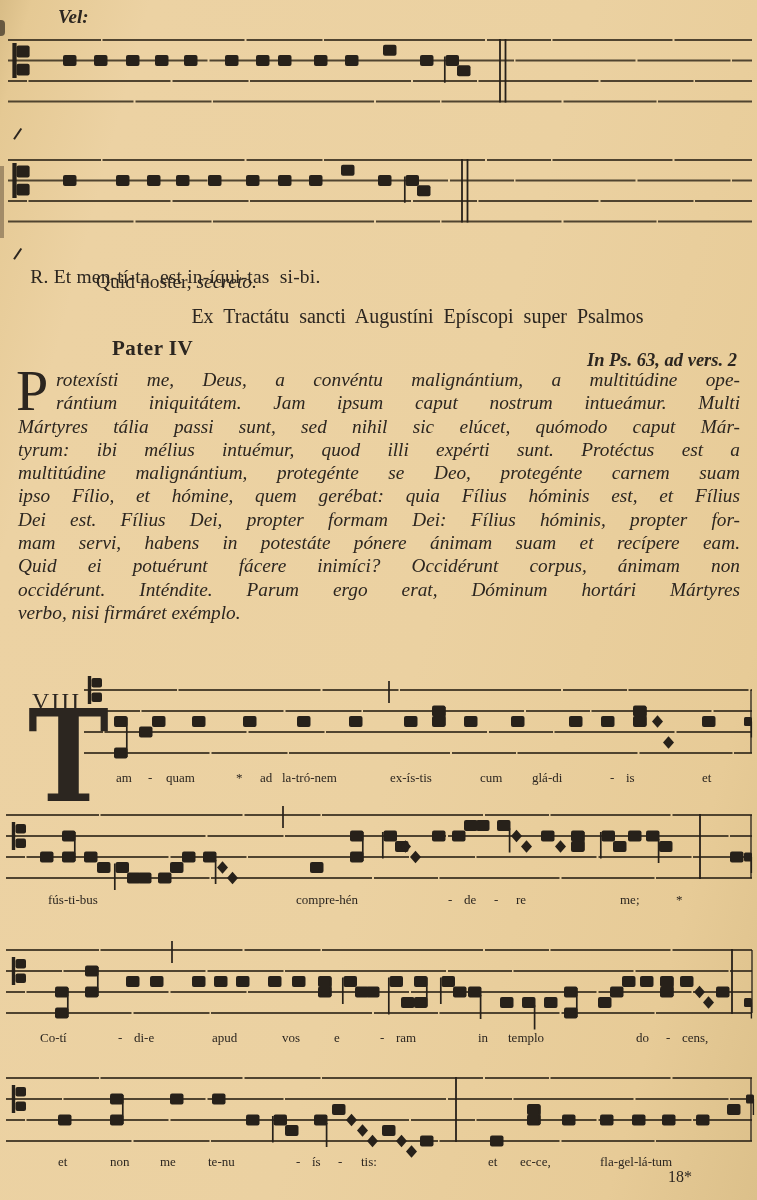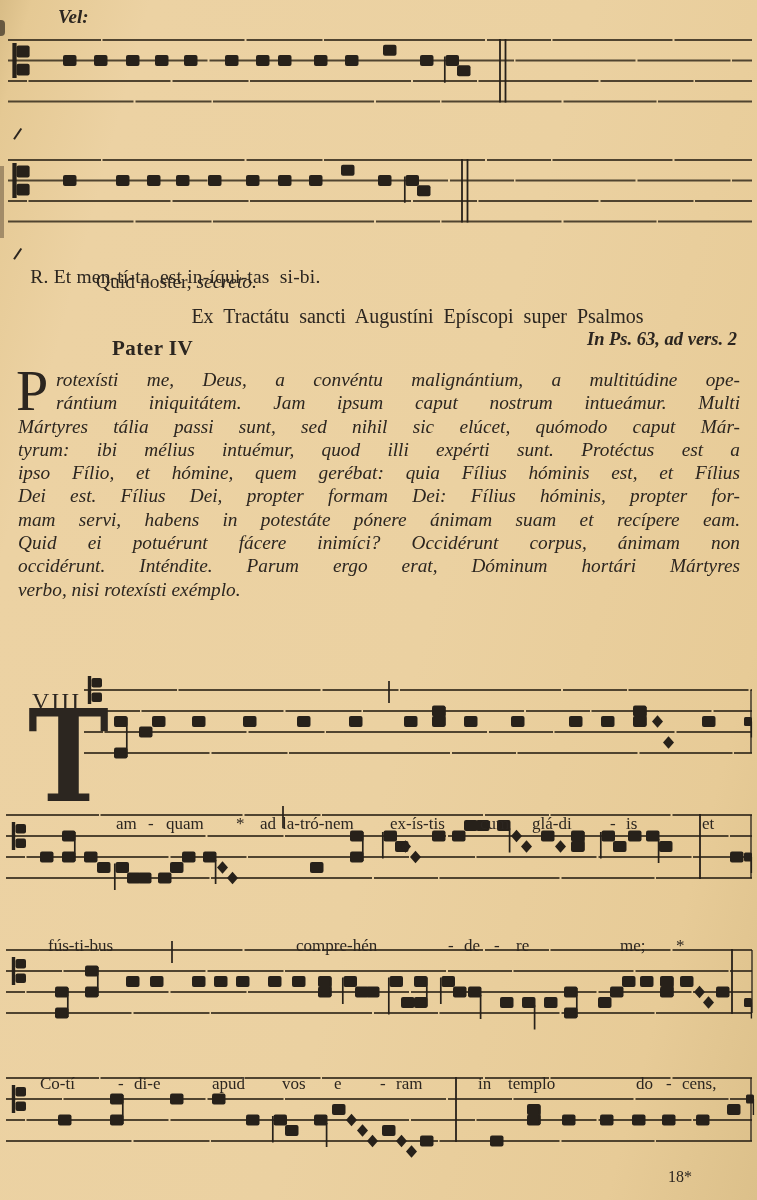--- a/index.html
+++ b/index.html
@@ -20,21 +20,21 @@
   .ref{font-size:18.5px;font-style:italic;font-weight:700;}
   .lesson{width:722px;font-size:19.3px;line-height:23.3px;}
   .lesson .ln{text-align:justify;text-align-last:justify;white-space:nowrap;}
   .lesson .ln.last{text-align-last:left;}
   .lesson .ln.ind{padding-left:38px;}
   .dropcap{font-size:58px;line-height:1;font-weight:400;}
   .resp-head{left:0;right:0;text-align:center;font-size:21.5px;font-weight:700;word-spacing:4px;}
   .mode{font-size:24px;letter-spacing:2px;}
   .initial{font-size:128px;line-height:1;font-weight:700;font-family:"DejaVu Serif","Liberation Serif",serif;
            transform:scaleX(.85);transform-origin:left top;}
-  .lyric-line{position:absolute;left:0;width:745px;height:24px;font-size:17px;z-index:2;margin-top:44px;}
+  .lyric-line{position:absolute;left:0;width:745px;height:24px;font-size:13px;z-index:2;}
   .lyric-line span{position:absolute;top:0;white-space:pre;}
   .pageno{font-size:16px;font-weight:400;}
   .artifact{position:absolute;z-index:0;}
 </style>
 </head>
 <body>
 
 <div class="page">
 
   <div class="artifact" style="left:0;top:20px;width:5px;height:16px;background:#4a3f2e;opacity:.8;border-radius:0 4px 4px 0;"></div>
@@ -305,34 +305,35 @@
   </div>
   <div class="slash" style="left:11px;top:253px;"></div>
 
   <div class="txt pater" style="left:96px;top:271px;">
     <span>Quid noster, </span><span class="it">secreto.</span>
   </div>
 
   <div class="txt src-head" style="top:305px;">Ex Tractátu sancti Augustíni Epíscopi super Psalmos</div>
 
   <div class="txt lectio" style="left:112px;top:336px;">Pater IV</div>
-  <div class="txt ref" style="right:20px;top:329px;">In Ps. 63, ad vers. 2</div>
+  <div class="txt ref" style="right:20px;top:350px;">In Ps. 63, ad vers. 2</div>
 
   <div class="txt dropcap" style="left:16px;top:362px;">P</div>
   <div class="txt lesson" style="left:18px;top:368px;font-style:italic;">
     <div class="ln ind">rotexísti me, Deus, a convéntu malignántium, a multitúdine ope-</div>
     <div class="ln ind">rántium iniquitátem. Jam ipsum caput nostrum intueámur. Multi</div>
     <div class="ln">Mártyres tália passi sunt, sed nihil sic elúcet, quómodo caput Már-</div>
     <div class="ln">tyrum: ibi mélius intuémur, quod illi expérti sunt. Protéctus est a</div>
+    <div class="ln">multitúdine malignántium, protegénte se Deo, protegénte carnem suam</div>
     <div class="ln">ipso Fílio, et hómine, quem gerébat: quia Fílius hóminis est, et Fílius</div>
     <div class="ln">Dei est. Fílius Dei, propter formam Dei: Fílius hóminis, propter for-</div>
     <div class="ln">mam servi, habens in potestáte pónere ánimam suam et recípere eam.</div>
     <div class="ln">Quid ei potuérunt fácere inimíci? Occidérunt corpus, ánimam non</div>
     <div class="ln">occidérunt. Inténdite. Parum ergo erat, Dóminum hortári Mártyres</div>
-    <div class="ln last">verbo, nisi rotexísti exémplo.</div>
+    <div class="ln last">verbo, nisi firmáret exémplo.</div>
   </div>
 
 
   <div class="txt mode" style="left:32px;top:688px;">VIII</div>
 
   <div class="txt initial" style="left:28px;top:692px;">T</div>
 
   <div class="txt pageno" style="left:668px;top:1168px;">18*</div>
 
 <div class="lyric-line" style="top: 770px;">

